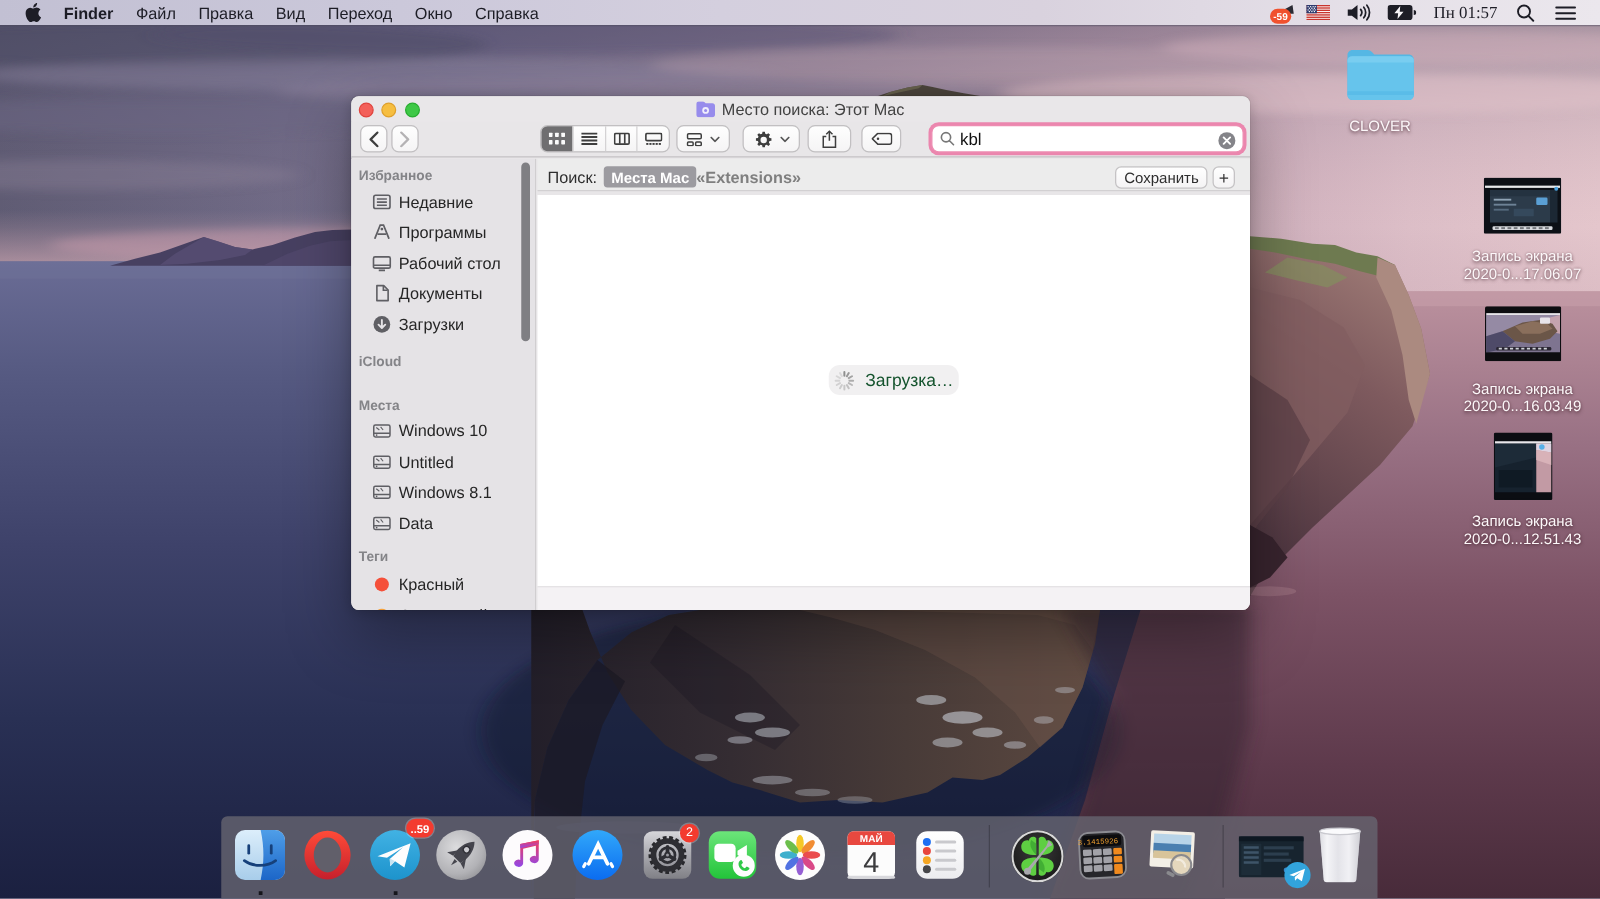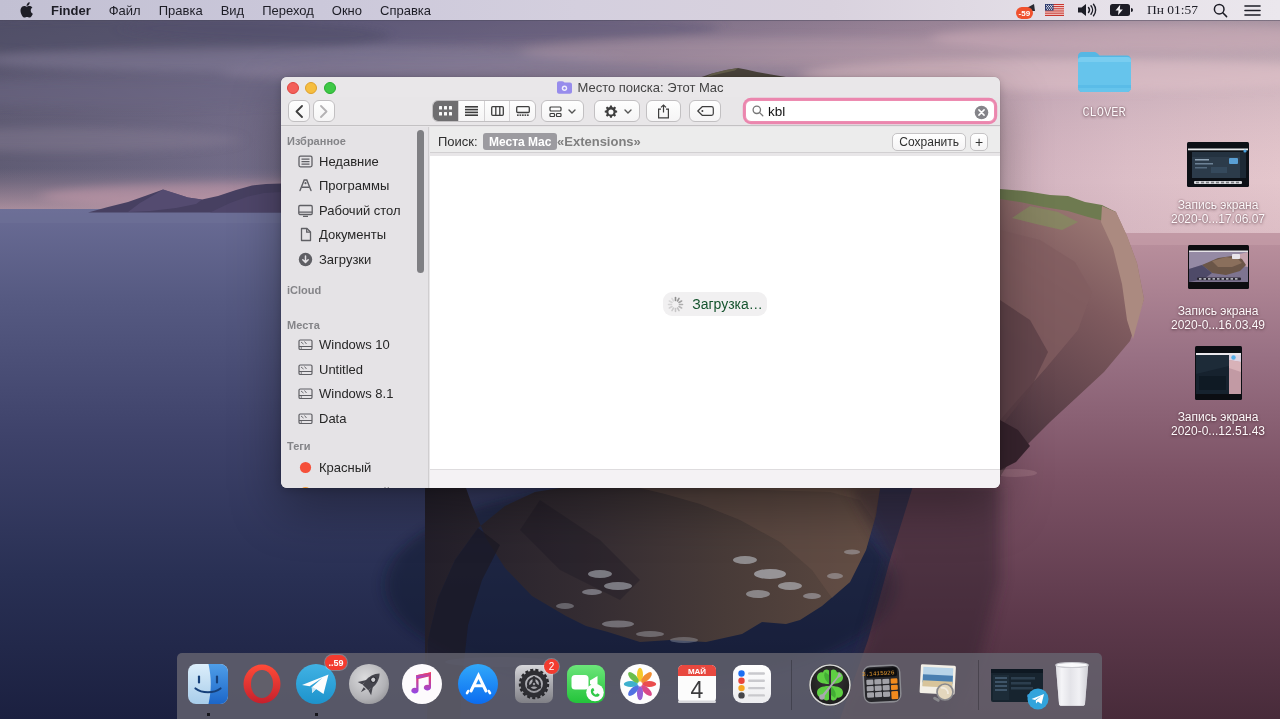--- a/index.html
+++ b/index.html
@@ -227,21 +227,21 @@
   <span style="margin:0 19px 0 8px">
         <svg width="17" height="13" viewBox="0 0 17 13" style="display:block">
           <g stroke="#1d1d26" stroke-width="1.6" stroke-linecap="round">
             <line x1="1" y1="2" x2="16" y2="2"></line>
             <line x1="1" y1="6.5" x2="16" y2="6.5"></line>
             <line x1="1" y1="11" x2="16" y2="11"></line>
           </g>
         </svg>
       </span>
 </div>
-<div class="dicon" style="left:1044px;top:48px;width:120px;font-family:Liberation Mono, monospace;">
+<div class="dicon" style="left:1044px;top:36px;width:120px;">
   <svg width="57" height="46" viewBox="0 0 57 46" style="display:block;margin:0 auto">
         <path d="M2 8 C2 5.8 3.8 4 6 4 L18 4 C19.5 4 20.5 4.6 21.5 5.6 L23.5 7.5 L51 7.5 C53.2 7.5 55 9.3 55 11.5 L55 40 C55 42.2 53.2 44 51 44 L6 44 C3.8 44 2 42.2 2 40 Z" fill="#55b7e4"></path>
         <path d="M2 12 C2 10.3 3.8 9 6 9 L51 9 C53.2 9 55 10.3 55 12 L55 40 C55 42.2 53.2 44 51 44 L6 44 C3.8 44 2 42.2 2 40 Z" fill="#66c4ec"></path>
         <path d="M2 12 C2 10.3 3.8 9 6 9 L51 9 C53.2 9 55 10.3 55 12 L55 14 L2 14 Z" fill="#79cdf0"></path>
         <rect x="2" y="37" width="53" height="3" fill="#5abce8"></rect>
       </svg>
   <div class="dlabel" style="margin-top:13px">CLOVER</div>
 </div>
 <div class="dicon" style="left:1158px;top:142px;width:120px;">
   <svg width="62" height="45" viewBox="0 0 62 45" style="display:block;margin:0 auto">

